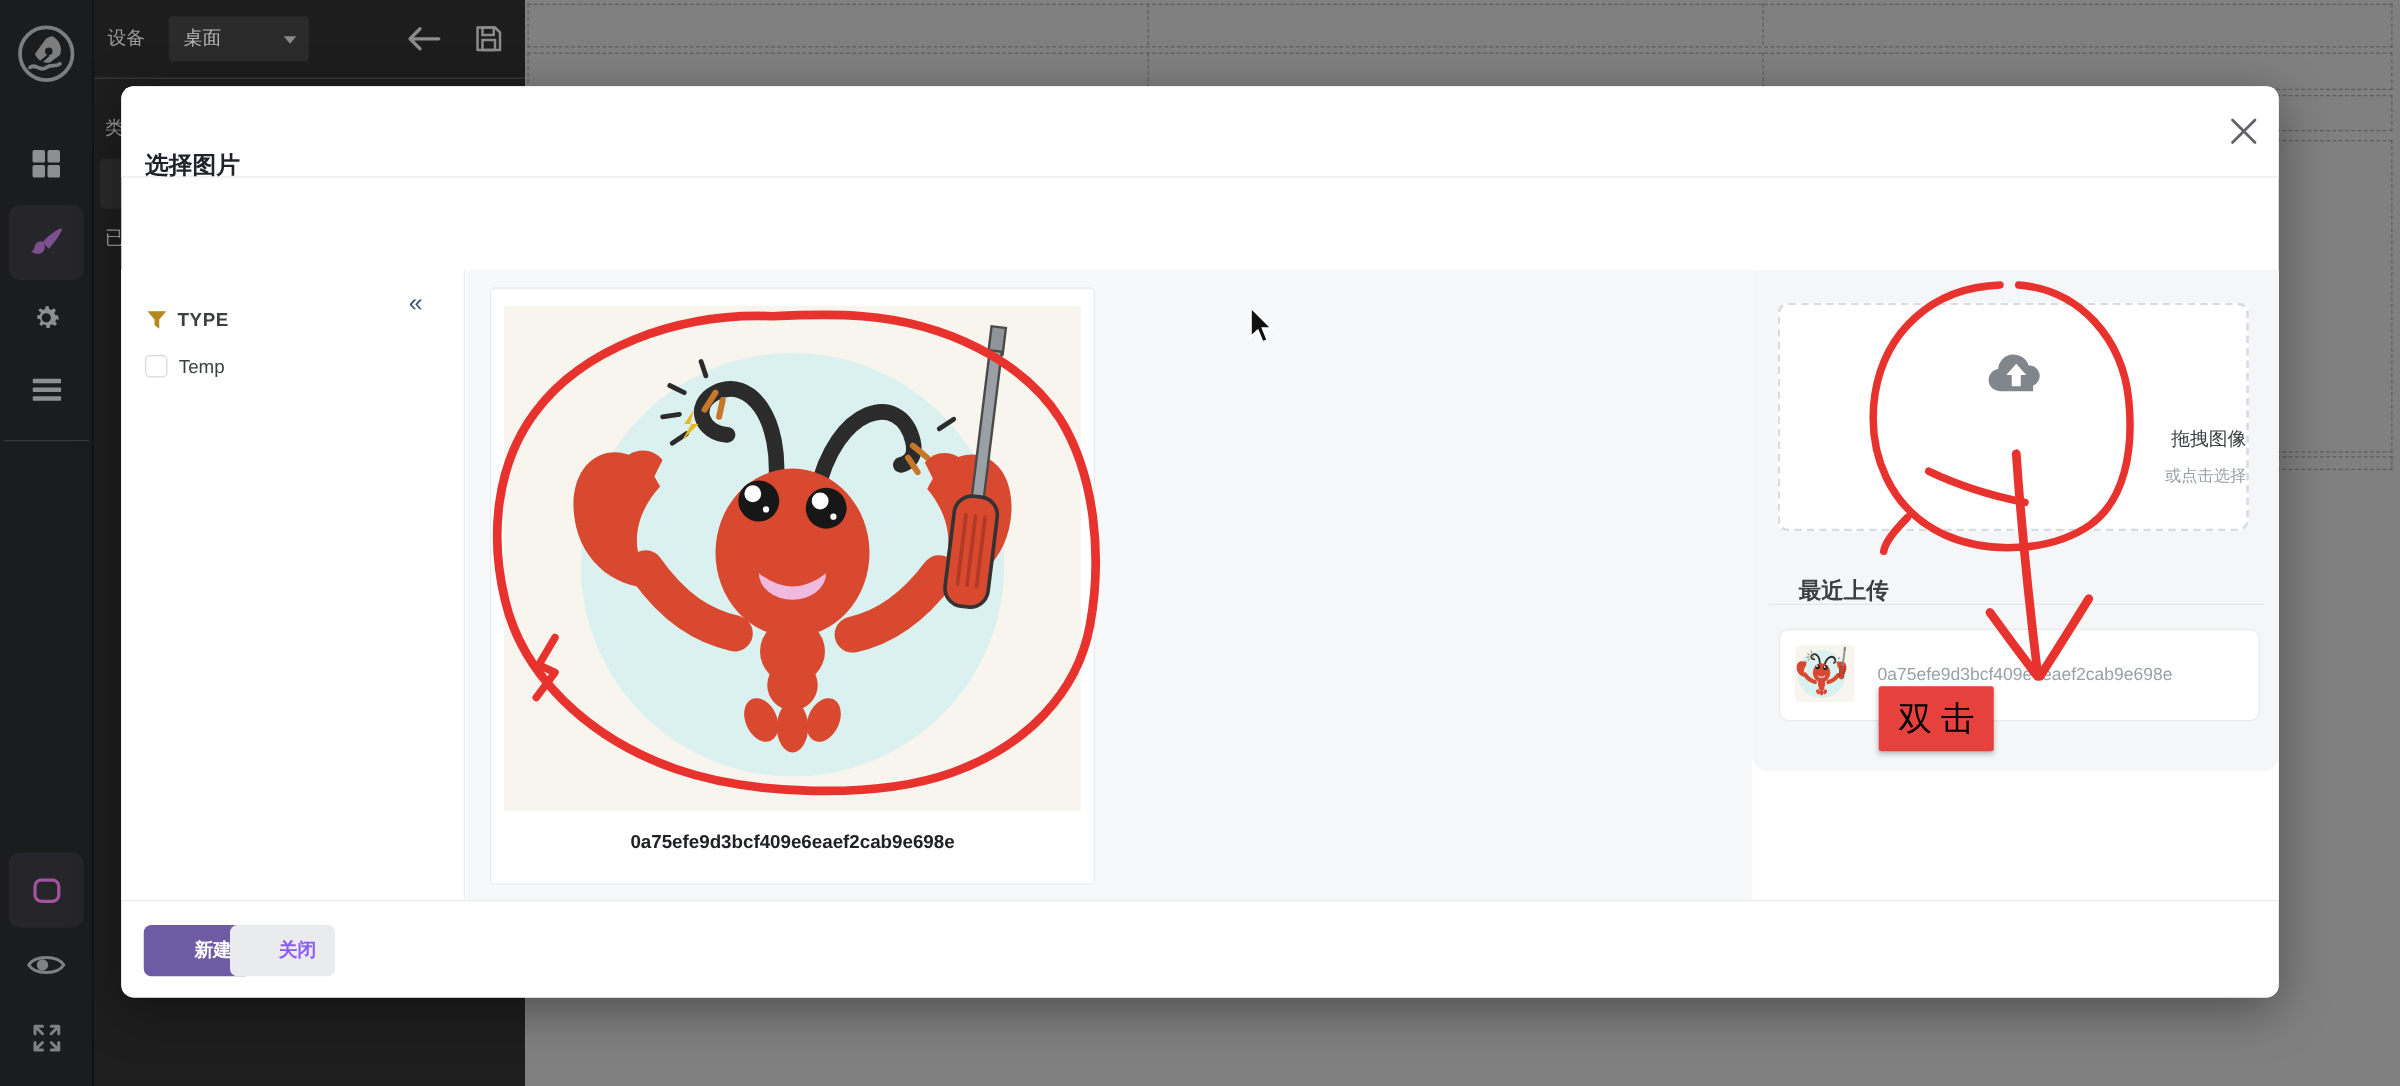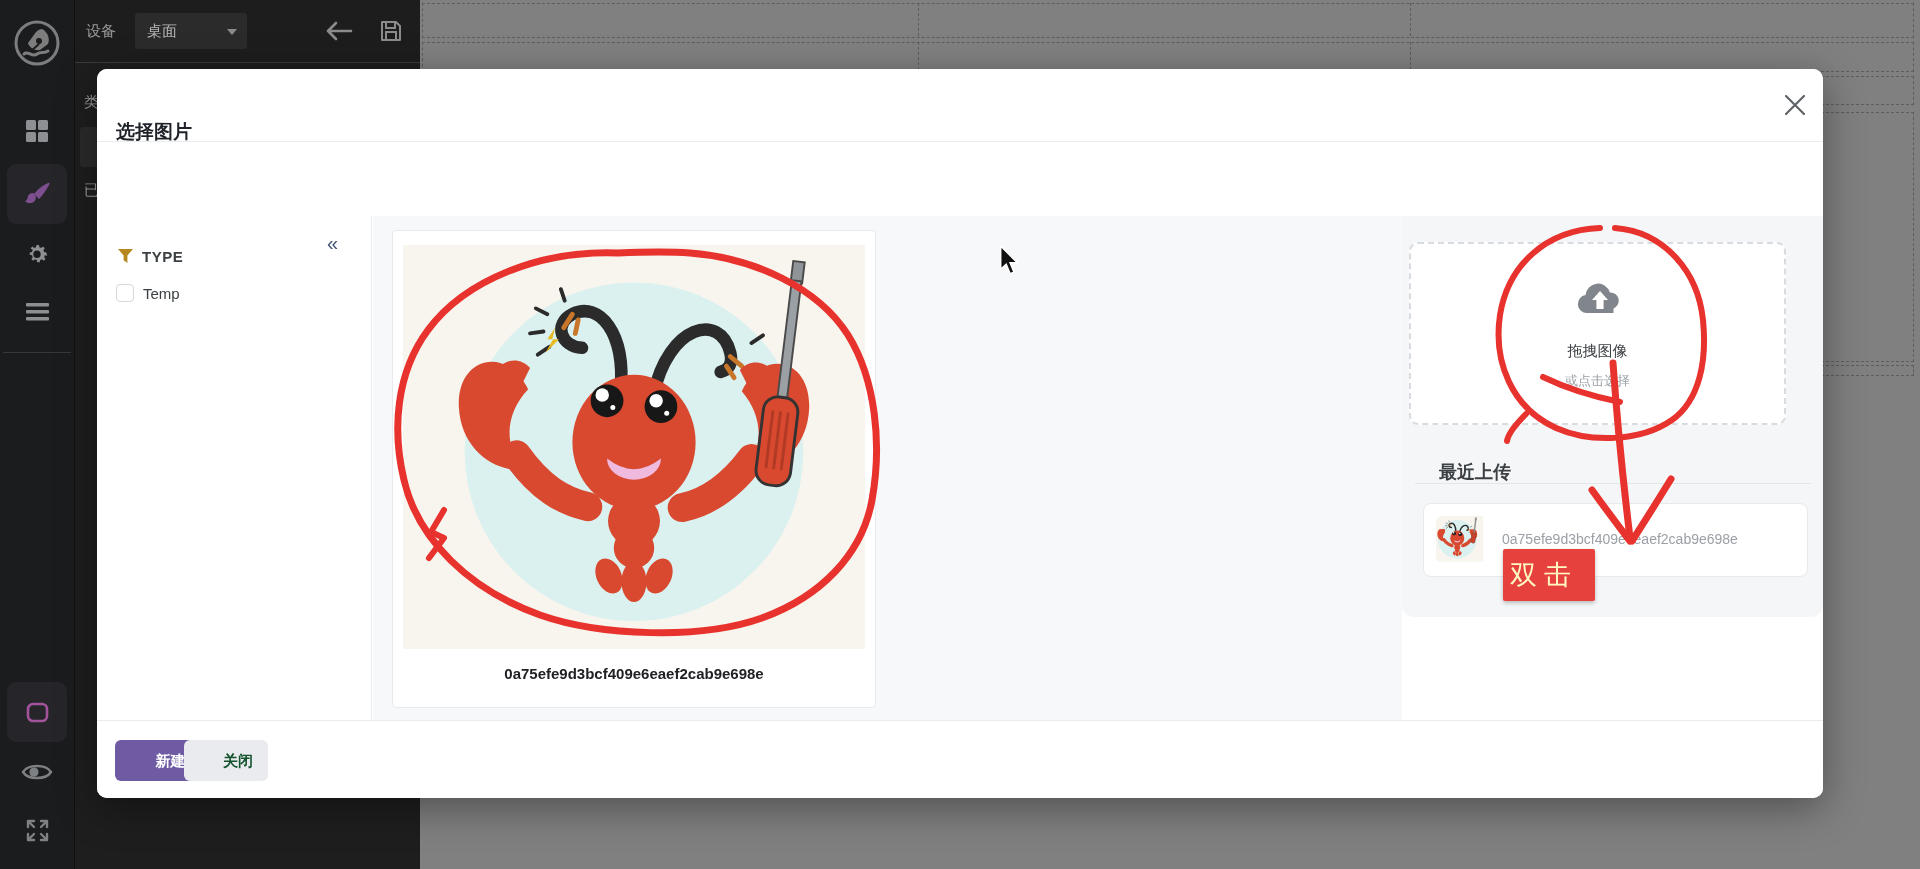--- a/index.html
+++ b/index.html
@@ -46,36 +46,36 @@
   .filter-title{position:absolute;left:45px;top:32px;font-size:15px;font-weight:bold;color:#3c4043;letter-spacing:.5px;}
   .filter-funnel{position:absolute;left:20px;top:32px;}
   .cb{position:absolute;left:19px;top:68px;width:18px;height:18px;border:1px solid #d5d8dc;border-radius:4px;background:#fff;box-sizing:border-box;}
   .cb-label{position:absolute;left:46px;top:69px;font-size:15px;color:#3c4043;}
   .main-area{position:absolute;left:276px;top:0;width:1029px;height:504px;background:#f7f8fa;}
   .img-card{position:absolute;left:19px;top:14px;width:484px;height:478px;background:#fff;border:1px solid #e7e9ec;border-radius:4px;box-sizing:border-box;cursor:pointer;}
   .img-area{position:absolute;left:10px;top:10px;width:462px;height:412px;overflow:hidden;}
   .img-name{position:absolute;left:0;top:434px;width:100%;text-align:center;font-size:15px;font-weight:bold;color:#202124;}
   .right-panel{position:absolute;left:1305px;top:0;width:421px;height:504px;background:#fff;}
   .right-top{position:absolute;left:0;top:0;width:421px;height:401px;background:#f4f6f8;border-radius:0 0 12px 12px;}
-  .upload-card{position:absolute;left:7px;top:26px;width:377px;height:183px;background:#fff;border:2px dashed #d8dbe0;border-radius:9px;box-sizing:border-box;cursor:pointer;text-align:center;}
+  .upload-card{position:absolute;left:20px;top:26px;width:377px;height:183px;background:#fff;border:2px dashed #d8dbe0;border-radius:9px;box-sizing:border-box;cursor:pointer;text-align:right;}
   .upload-primary{position:absolute;left:0;top:98px;width:100%;font-size:15px;color:#3c4043;}
   .upload-secondary{position:absolute;left:0;top:128px;width:100%;font-size:13px;color:#9aa0a6;}
   .recent-title{position:absolute;left:37px;top:244px;font-size:18px;font-weight:bold;color:#3c4043;}
   .recent-divider{position:absolute;left:13px;top:267px;width:396px;height:1px;background:#e4e7ea;}
   .recent-card{position:absolute;left:21px;top:287px;width:385px;height:74px;background:#fff;border:1px solid #e7e9ec;border-radius:8px;box-sizing:border-box;cursor:pointer;}
   .recent-thumb{position:absolute;left:12px;top:11px;width:50px;height:50px;border-radius:8px;overflow:hidden;}
   .recent-name{position:absolute;left:78px;top:27px;width:290px;font-size:14px;color:#9aa0a6;white-space:nowrap;overflow:hidden;}
   .m-footer{position:absolute;left:0;top:651px;width:100%;height:78px;border-top:1px solid #e9ecef;background:#fff;}
   .btn{position:absolute;top:19px;height:41px;border-radius:6px;font-size:15px;font-weight:600;text-align:center;line-height:41px;cursor:pointer;padding-left:24px;}
   .btn-create{left:18px;width:63px;background:#6e5ba3;color:#fff;}
-  .btn-close{left:87px;width:60px;background:#e9ebee;color:#14532d;}
+  .btn-close{left:87px;width:60px;background:#e9ebee;color:#8b5cf6;}
   
   .anno-layer{left:0;top:0;width:1920px;height:869px;pointer-events:none;z-index:50;}
   .dbl-box{left:1503px;top:549px;width:92px;height:52px;background:#e6413c;border-radius:2px;z-index:51;
-           color:#fef9c3;font-family:"Liberation Serif",serif;font-size:27px;line-height:52px;letter-spacing:7px;text-indent:7px;
+           color:#000000;font-family:"Liberation Serif",serif;font-size:27px;text-align:center;line-height:52px;letter-spacing:7px;text-indent:7px;
            box-shadow:0 2px 4px rgba(0,0,0,.25);}
   .cursor{left:998px;top:246px;z-index:60;pointer-events:none;}
 </style>
 </head>
 <body>
 
 <svg width="0" height="0" style="position:absolute" aria-hidden="true">
   <symbol id="lobster" viewBox="0 0 480 420">
     <rect x="0" y="0" width="480" height="420" fill="#f8f5ee"></rect>
     <circle cx="240" cy="215" r="176" fill="#dbf1f0"></circle>

